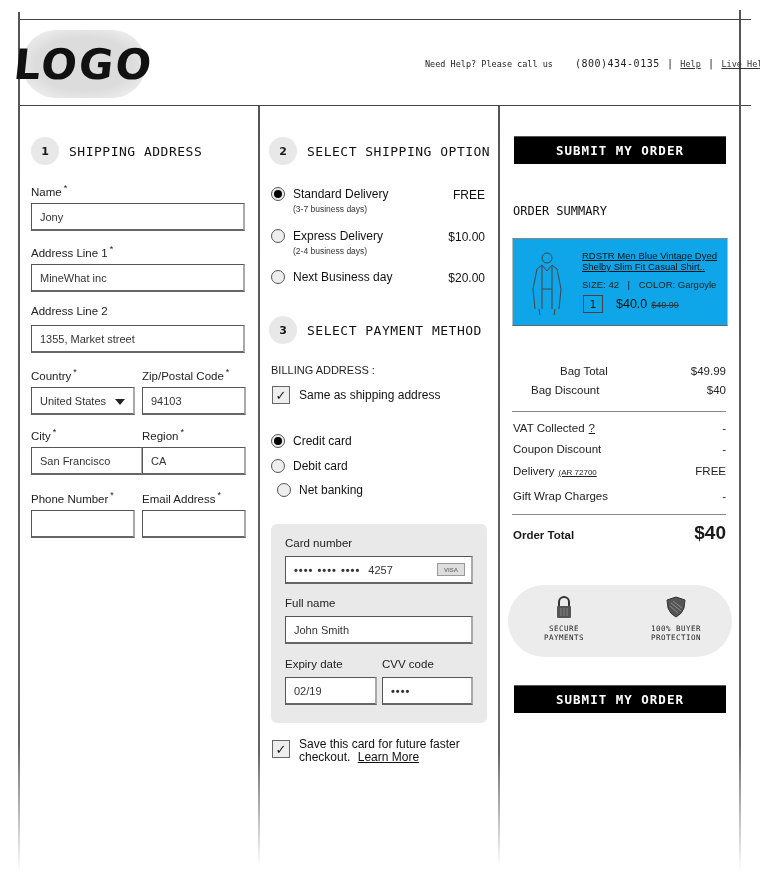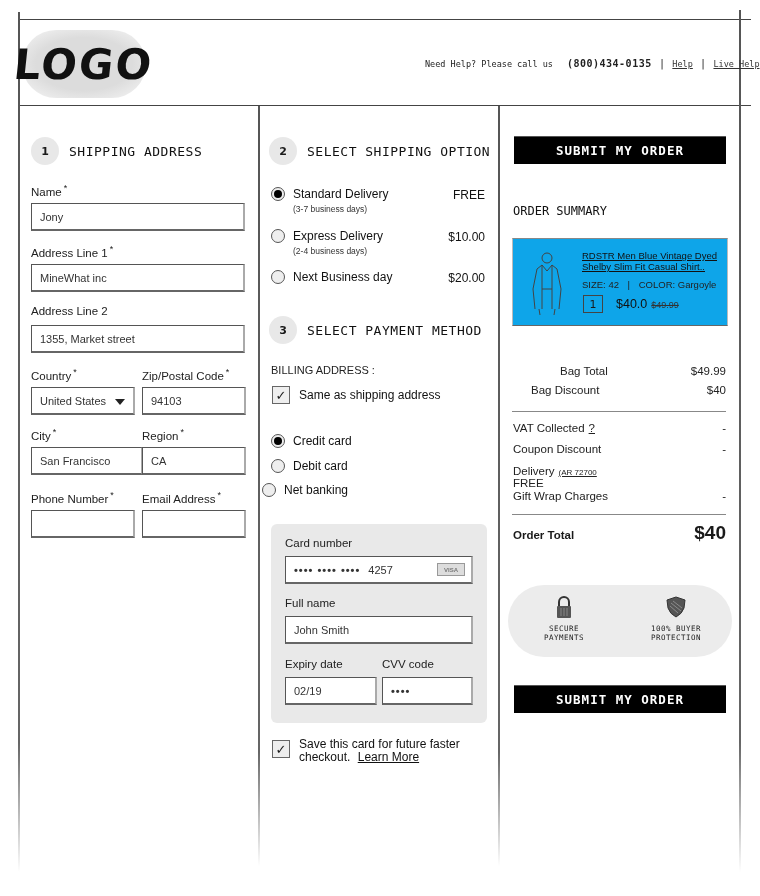--- a/index.html
+++ b/index.html
@@ -6,21 +6,21 @@
   html, body { width: 760px; height: 896px; background: #ffffff; overflow: hidden; }
   body { position: relative; font-family: "DejaVu Sans", sans-serif; color: #1a1a1a; }
 
   .vline { position: absolute; width: 2px; background: linear-gradient(to bottom, #555 0%, #666 85%, rgba(255,255,255,0) 100%); }
   .hline { position: absolute; height: 1px; background: #444; }
 
   
   .logo { position: absolute; left: 22px; top: 30px; width: 124px; height: 68px; border-radius: 40px; background: radial-gradient(ellipse at center, #dcdcdc 55%, #ebebeb 80%, #f6f6f6 100%); display: flex; align-items: center; justify-content: center; }
   .logo span { font-family: "DejaVu Sans", sans-serif; font-weight: bold; font-size: 42px; letter-spacing: 2px; color: #111; transform: skewX(-6deg); }
   .help-bar { position: absolute; left: 425px; top: 57px; font-family: "DejaVu Sans Mono", monospace; font-size: 8.5px; color: #222; display: flex; align-items: center; white-space: nowrap; }
-  .help-bar .phone { font-weight: bold; font-size: 10px; margin-left: 14px; letter-spacing: 0.5px; text-align: center; }
+  .help-bar .phone { font-weight: normal; font-size: 10px; margin-left: 22px; letter-spacing: 0.5px; text-align: center; }
   .help-bar .sep { margin: 0 7px; font-size: 11px; color: #333; }
   .help-bar a { color: #333; text-decoration: underline; }
 
   
   .sec-head { position: absolute; display: flex; align-items: center; }
   .step-circle { width: 28px; height: 28px; border-radius: 50%; background: #e8e8e8; display: flex; align-items: center; justify-content: center; font-size: 11px; font-weight: bold; margin-right: 10px; }
   .sec-title { font-family: "DejaVu Sans Mono", monospace; font-size: 13px; letter-spacing: 0.5px; color: #111; }
 
   
   .lbl { position: absolute; font-family: "Liberation Sans Narrow", "Liberation Sans", sans-serif; font-size: 11.5px; color: #222; }
@@ -175,21 +175,21 @@
 </div>
 
 <div class="radio-row" style="left:271px; top:434px;">
   <div class="radio on"></div>
   <span class="radio-text">Credit card</span>
 </div>
 <div class="radio-row" style="left:271px; top:459px;">
   <div class="radio"></div>
   <span class="radio-text">Debit card</span>
 </div>
-<div class="radio-row" style="left:262px; top:483px;text-align:center;">
+<div class="radio-row" style="left:277px; top:483px;text-align:center;">
   <div class="radio"></div>
   <span class="radio-text">Net banking</span>
 </div>
 
 <div class="card-panel">
   <div class="lbl" style="left:14px; top:13px;">Card number</div>
   <div class="inp" style="left:14px; top:32px; width:188px;">
     <span style="letter-spacing:1px; font-weight:bold;">•••• •••• ••••</span>
     <span style="margin-left:8px;">4257</span>
     <span class="visa">VISA</span>
@@ -249,21 +249,21 @@
 <div class="divider" style="top:411px;"></div>
 
 <div class="sum-row" style="top:422px;">
     <span><span>VAT Collected</span><span class="q">?</span></span>
     <span>-</span>
   </div>
 <div class="sum-row" style="top:443px;">
     <span>Coupon Discount</span>
     <span>-</span>
   </div>
-<div class="sum-row" style="top:465px;flex-direction:column;">
+<div class="sum-row" style="top:465px;">
     <span><span>Delivery</span><span class="small-link">(AR 72700</span></span>
     <span>FREE</span>
   </div>
 <div class="sum-row" style="top:490px;">
     <span>Gift Wrap Charges</span>
     <span>-</span>
   </div>
 <div class="divider" style="top:514px;"></div>
 
 <div class="total-row">

